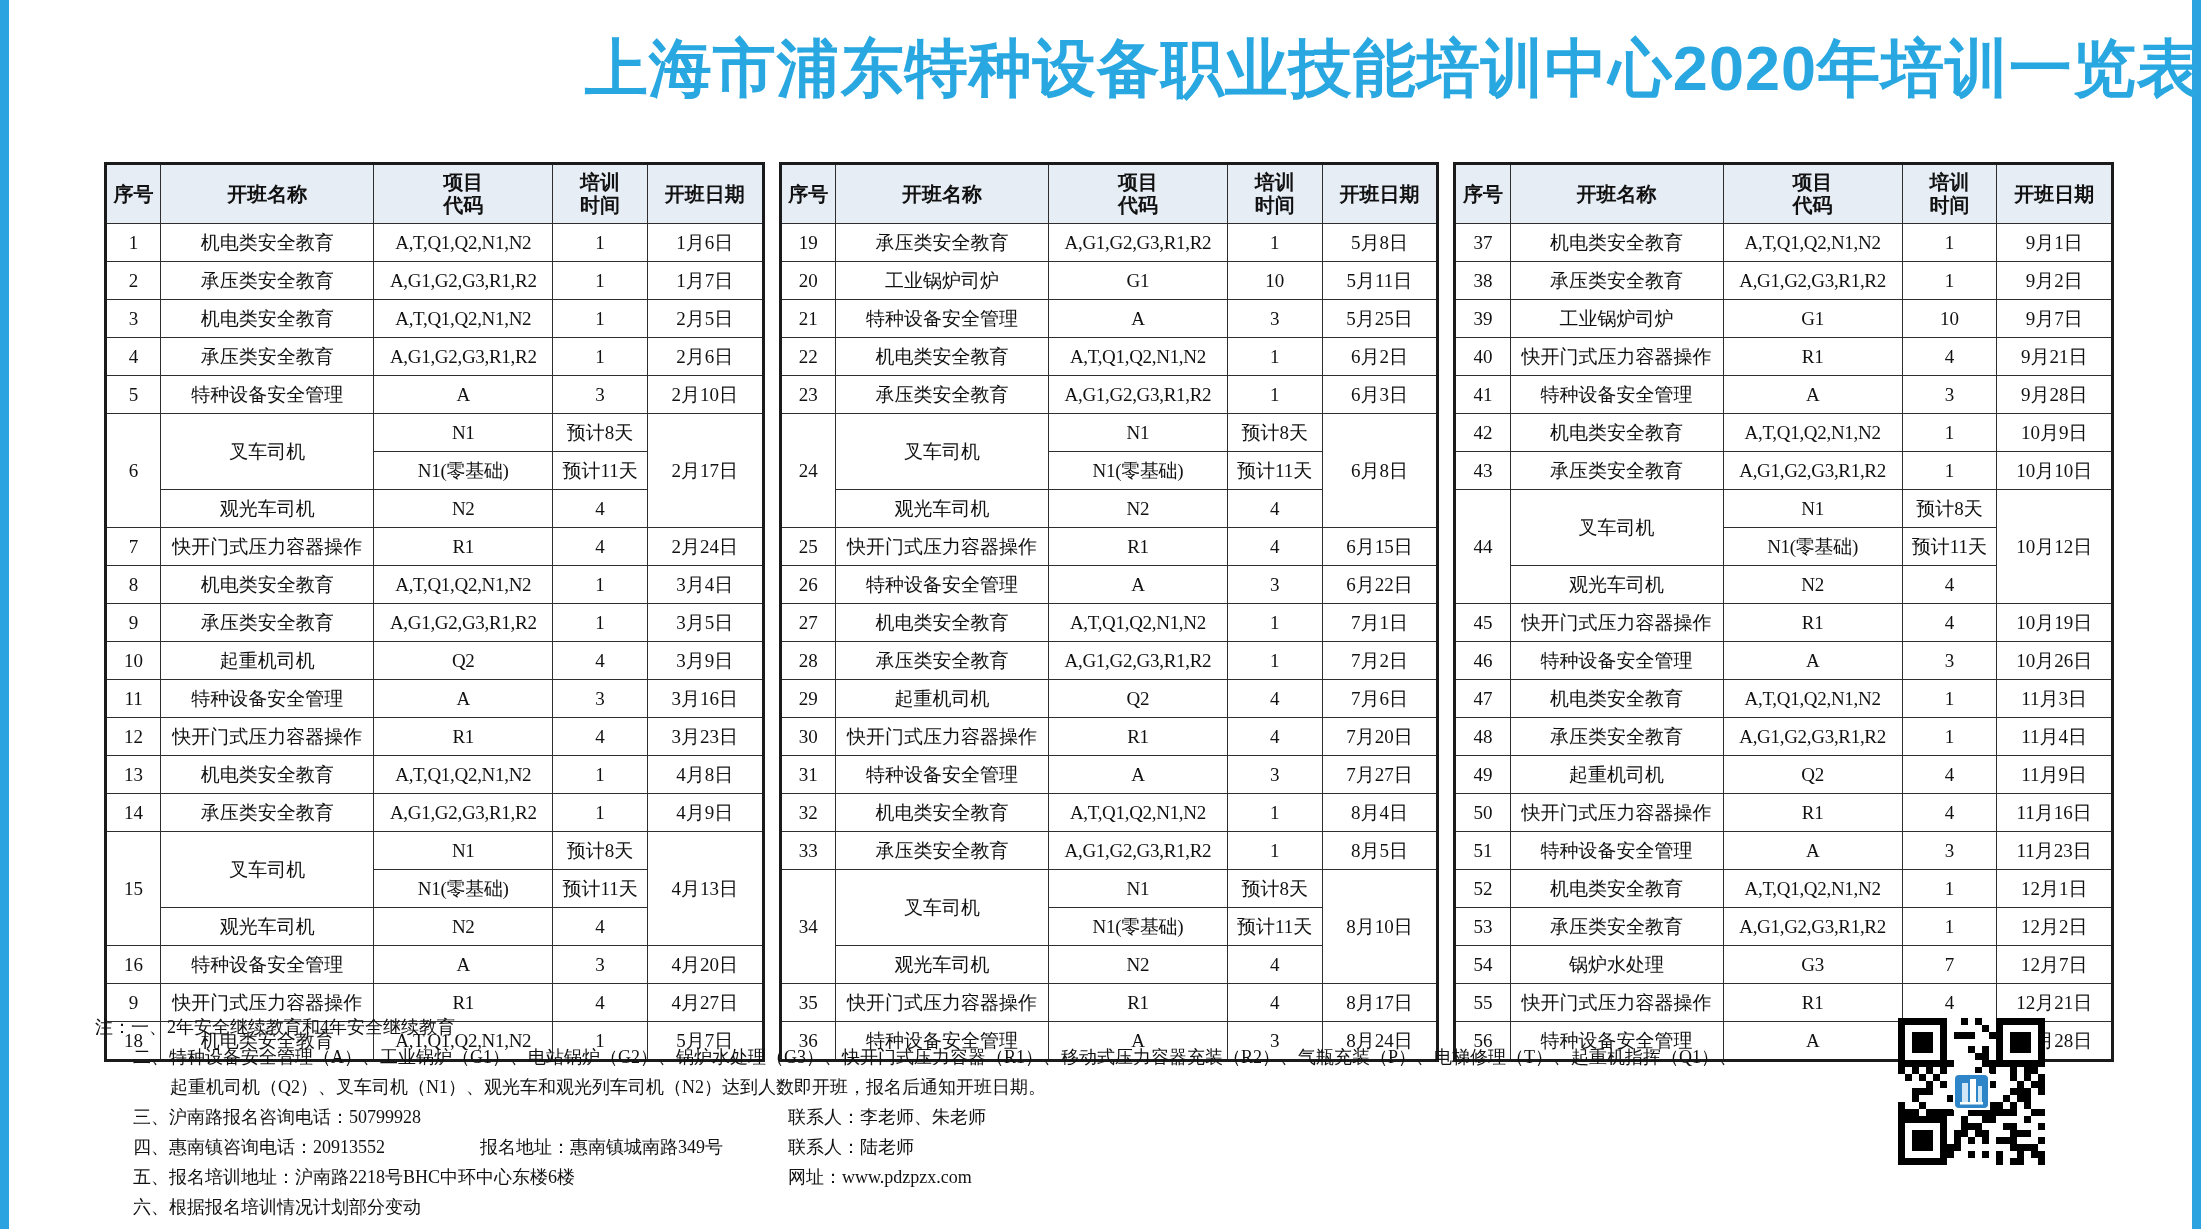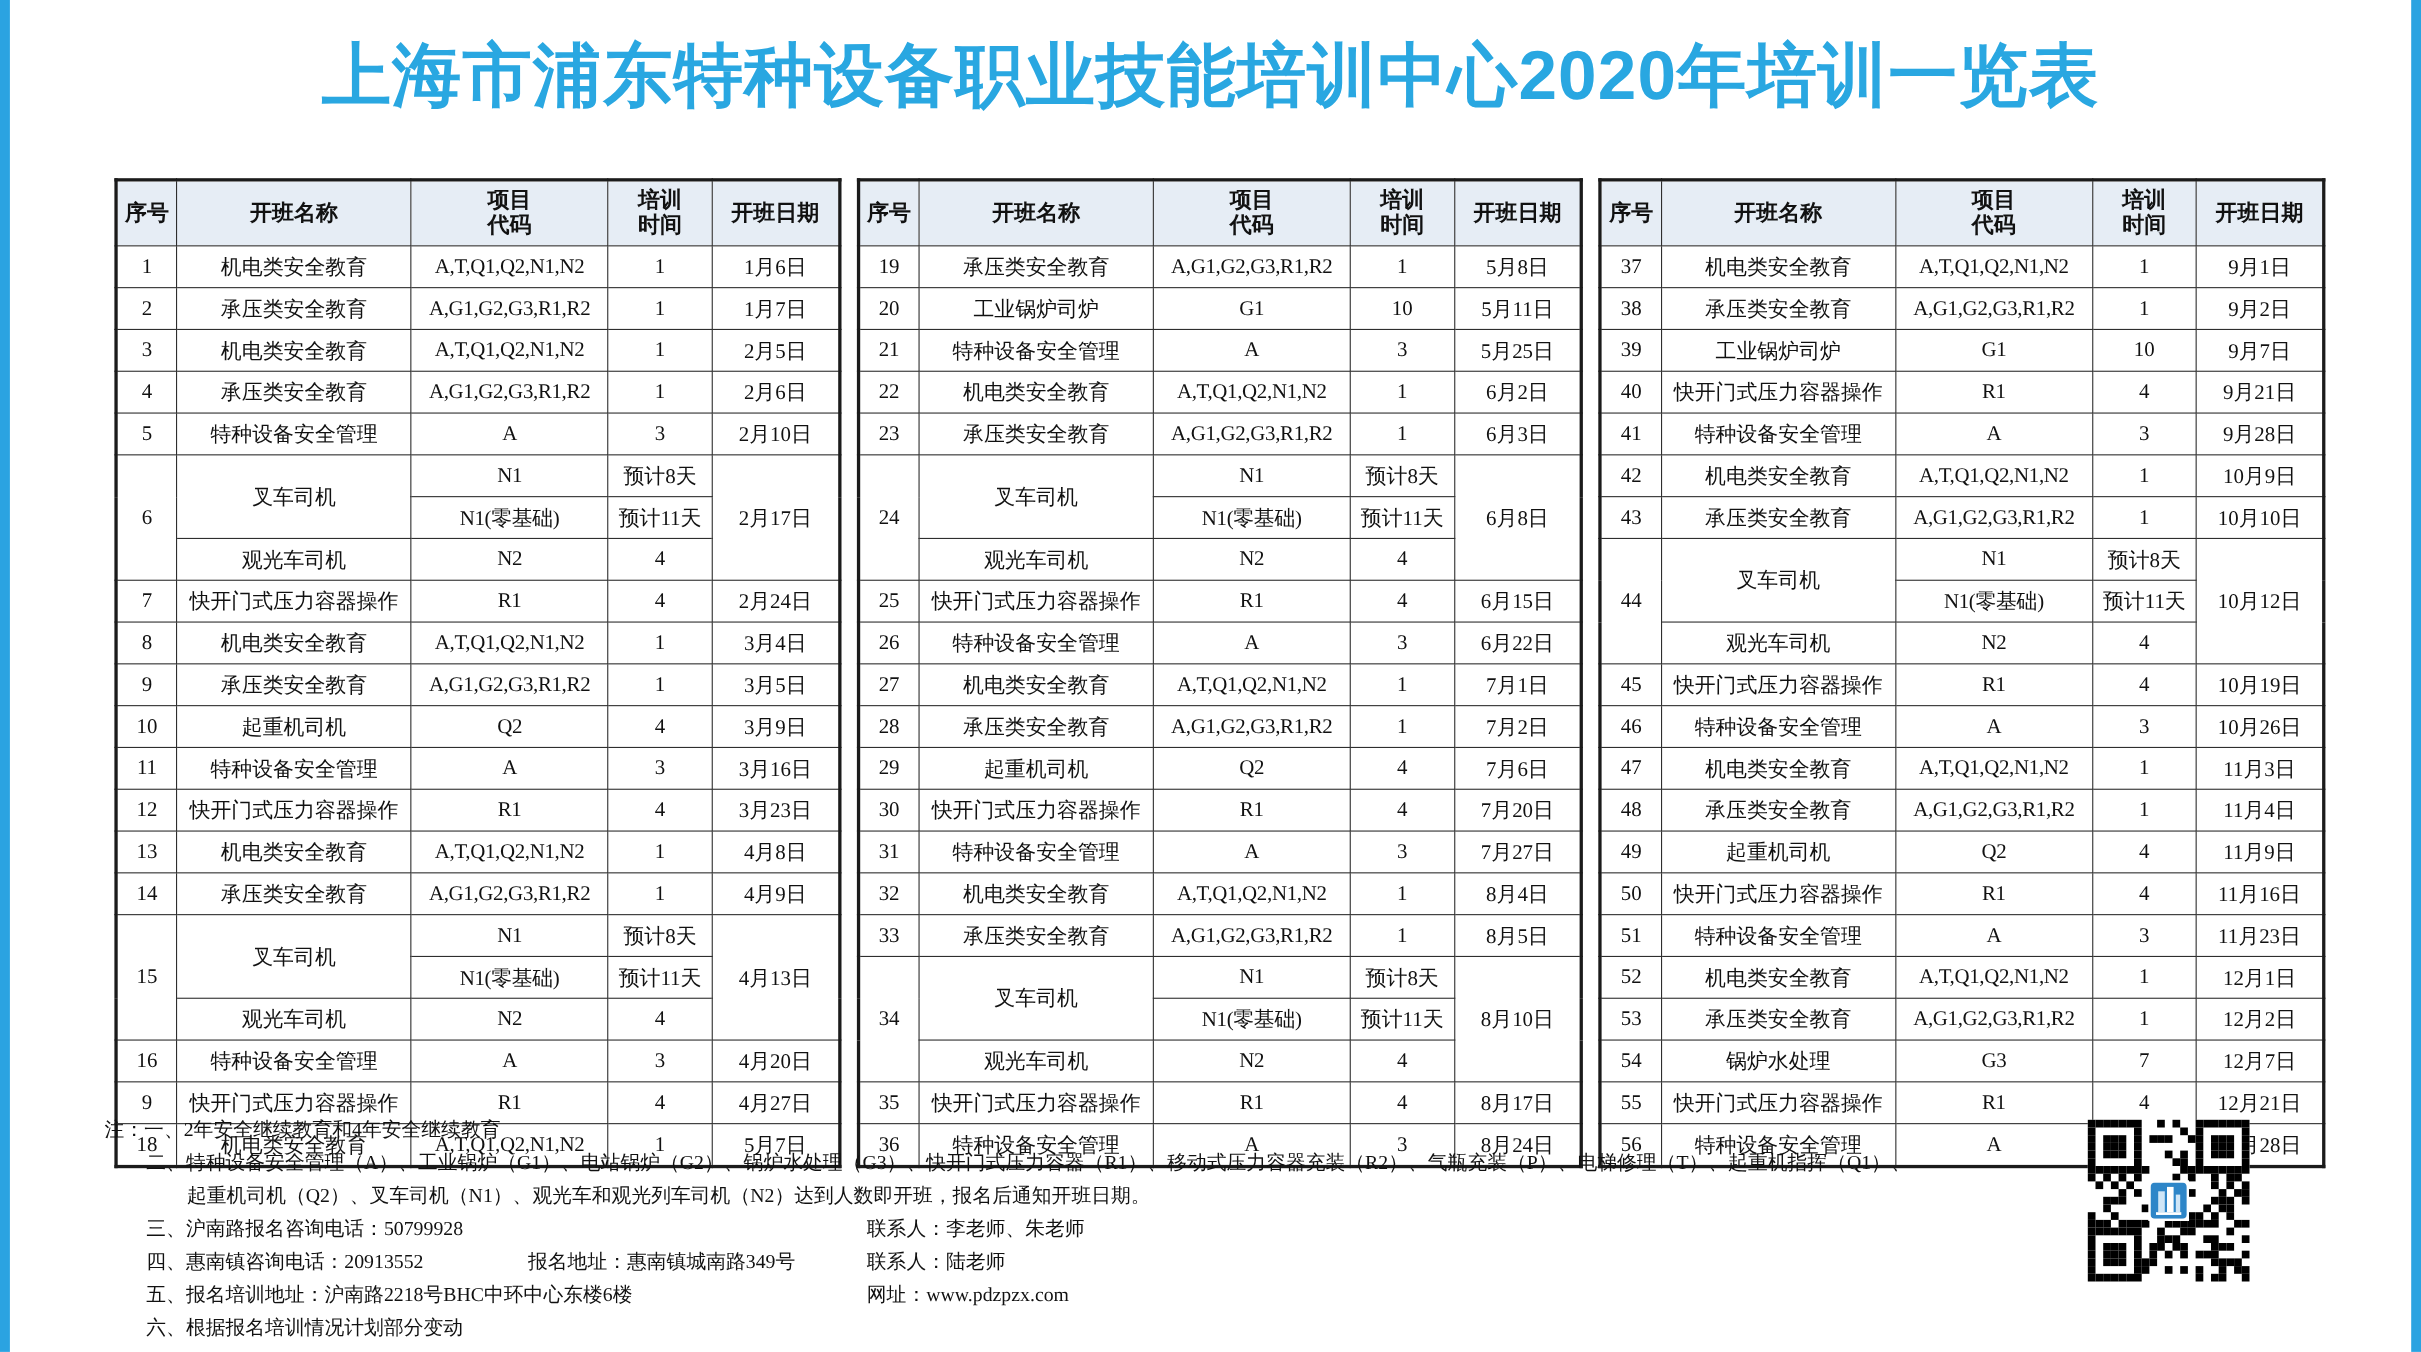--- a/index.html
+++ b/index.html
@@ -9,21 +9,21 @@
     font-family:"Liberation Serif","DejaVu Serif",serif;
     color:#111;
   }
   
   .edge{position:absolute;top:0;bottom:0;width:9px;background:var(--edge-blue,#2ba3e1);}
   .edge.left{left:0;}
   .edge.right{right:0;}
 
   .page-title{
     position:absolute;left:0;right:0;top:26px;
-    text-align:center;
+    text-align:right;
     font-family:"Liberation Sans","DejaVu Sans",sans-serif;
     font-weight:900;
     font-size:63px;
     letter-spacing:1px;
     color:var(--title-blue,#29a7e1);
     white-space:nowrap;
   }
 
   .tables{
     position:absolute;left:104px;top:142px;width:2010px;

